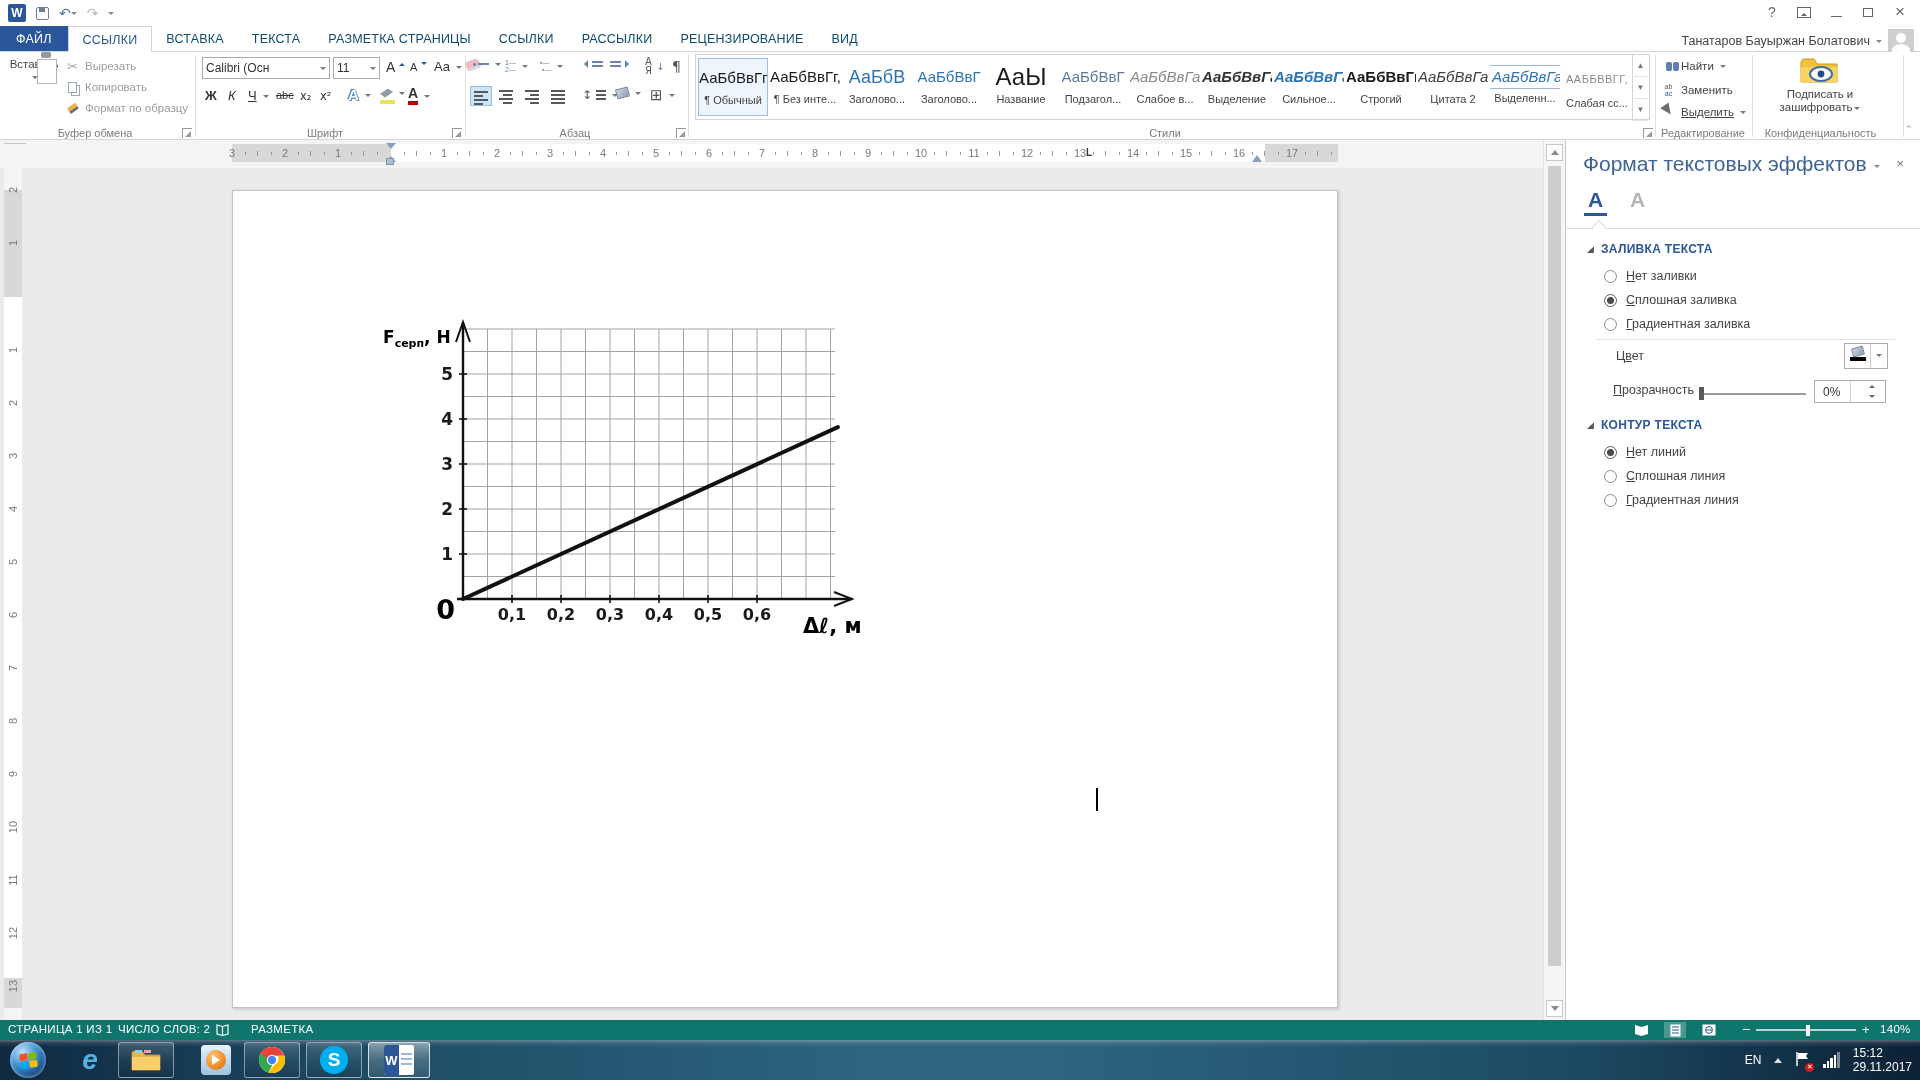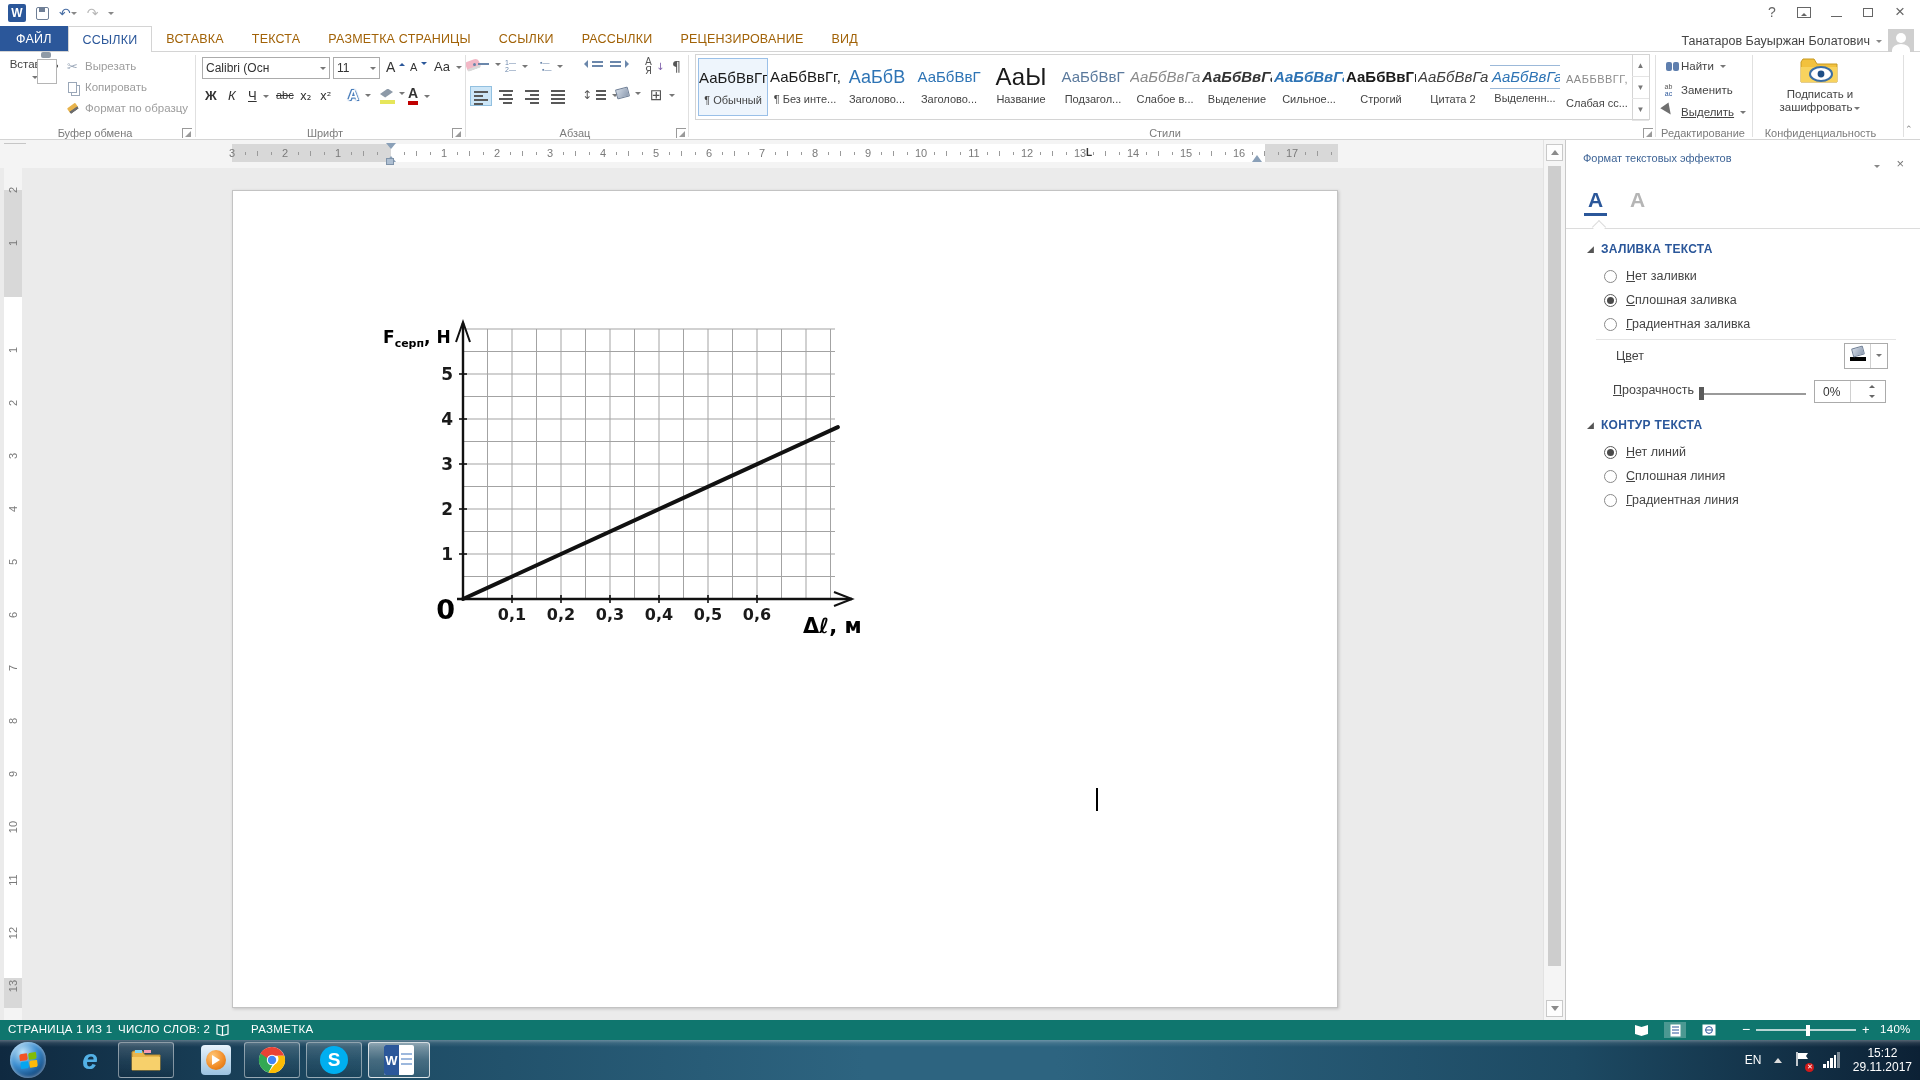--- a/index.html
+++ b/index.html
@@ -23,21 +23,21 @@
   .wbtns{position:absolute;right:6px;top:0;display:flex;gap:4px;align-items:center;height:24px;}
   .wbtn{width:28px;height:22px;display:flex;align-items:center;justify-content:center;color:#666;font-size:14px;}
   .ribopt{width:14px;height:11px;border:1px solid #666;position:relative;}
   .ribopt::after{content:'';position:absolute;left:3px;top:2px;border:3px solid transparent;border-bottom-color:#666;}
   .minbar{width:11px;height:1px;background:#666;margin-top:8px;}
   .restore{width:10px;height:9px;border:1px solid #666;position:relative;background:#fff;}
   .restore::before{content:'';position:absolute;left:2px;top:-4px;width:10px;height:9px;border:1px solid #666;z-index:-1;}
 
   
   #tabrow{left:0;top:26px;width:1920px;height:26px;background:#fff;border-bottom:1px solid #d4d4d4;display:flex;}
-  .tab{padding:0 14px;font-size:12.5px;display:flex;align-items:center;color:#a16207;letter-spacing:.2px;}
+  .tab{padding:0 14px;font-size:12.5px;display:flex;align-items:center;color:#0c4a6e;letter-spacing:.2px;}
   .tab.file{background:#2b579a;color:#fff;padding:0 16px;}
   .tab.active{background:#fff;border:1px solid #d4d4d4;border-bottom:none;color:#2b579a;margin-bottom:-1px;z-index:2;}
   #user-area{position:absolute;right:6px;top:29px;display:flex;align-items:center;gap:6px;font-size:12.5px;color:#444;}
   .avatar{width:26px;height:24px;background:#cfcfcf;position:relative;overflow:hidden;}
   .avatar::before{content:'';position:absolute;left:8px;top:4px;width:10px;height:10px;border-radius:50%;background:#fff;}
   .avatar::after{content:'';position:absolute;left:4px;top:15px;width:18px;height:12px;border-radius:50% 50% 0 0;background:#fff;}
 
   
   #ribbon{left:0;top:52px;width:1920px;height:88px;background:#fff;border-bottom:1px solid #d4d4d4;font-size:11.5px;}
   .gsep{position:absolute;top:3px;width:1px;height:82px;background:#e0e0e0;}
@@ -101,21 +101,21 @@
 
   
   #vscroll{left:1543px;top:140px;width:22px;height:880px;background:#f5f5f5;border-left:1px solid #e2e2e2;}
   .sarrow{position:absolute;left:2px;width:17px;height:17px;background:#fdfdfd;border:1px solid #c9c9c9;
           display:flex;align-items:center;justify-content:center;}
   .sarrow i{width:0;height:0;border:4px solid transparent;}
   #sthumb{position:absolute;left:4px;top:26px;width:13px;height:800px;background:#cdcdcd;}
 
   
   #pane{left:1565px;top:140px;width:355px;height:880px;background:#fff;border-left:1px solid #c8c8c8;}
-  #pane-title{position:absolute;left:17px;top:12px;font-size:11px;color:#3e6496;}
+  #pane-title{position:absolute;left:17px;top:12px;font-size:21px;color:#3e6496;}
   .pane-x{position:absolute;top:16px;color:#777;font-size:13px;}
   .ptab{position:absolute;top:48px;font-size:21px;font-weight:bold;}
   .ptab.fill{color:#2b579a;border-bottom:3px solid #2b579a;padding:0 4px 1px;}
   .ptab.outl{color:#b5b5b5;padding:0 4px;}
   .pdivider{position:absolute;left:0;top:88px;width:355px;height:1px;background:#dcdcdc;}
   .pnotch{position:absolute;left:28px;top:82px;width:10px;height:10px;background:#fff;border-left:1px solid #dcdcdc;border-top:1px solid #dcdcdc;transform:rotate(45deg);}
   .phead{position:absolute;left:35px;font-size:12px;font-weight:bold;color:#2b579a;letter-spacing:.3px;}
   .ptri{position:absolute;left:21px;font-size:9px;color:#555;}
   .prow{position:absolute;left:38px;display:flex;align-items:center;gap:9px;font-size:12.5px;color:#444;}
   .radio{width:13px;height:13px;border:1px solid #8a8a8a;border-radius:50%;background:#fff;flex:0 0 auto;}
@@ -165,21 +165,21 @@
   .wmp-c{width:20px;height:20px;border-radius:50%;background:radial-gradient(circle at 35% 30%,#ffc777,#f08a24 60%,#c96a10);display:flex;align-items:center;justify-content:center;}
   .wmp-c i{width:0;height:0;border:5px solid transparent;border-left:8px solid #fff;margin-left:4px;}
   .sky-c{width:28px;height:28px;border-radius:50%;background:#00aff0;color:#fff;font-weight:bold;font-size:19px;display:flex;align-items:center;justify-content:center;}
   .word-tile{width:30px;height:30px;background:#fff;border-radius:2px;display:flex;overflow:hidden;}
   .word-tile .w{width:15px;background:#2b579a;color:#fff;font-weight:bold;font-size:13px;display:flex;align-items:center;justify-content:center;}
   .word-tile .lines{flex:1;padding:5px 2px;}
   .word-tile .lines i{display:block;height:2px;background:#9db8dd;margin:3px 0;}
   .tray{position:absolute;top:0;height:40px;display:flex;align-items:center;gap:13px;color:#fff;font-size:12px;}
   .sigbars{display:flex;align-items:flex-end;gap:1px;}
   .sigbars i{width:2.5px;background:#fff;}
-  .clock{text-align:center;font-size:12px;line-height:14px;color:#fff;}
+  .clock{text-align:left;font-size:12px;line-height:14px;color:#fff;}
   .tri-up-w{width:0;height:0;border:4px solid transparent;border-bottom:5px solid #ddd;margin-top:-4px;}
 </style>
 </head>
 <body>
 
 <div id="screen">
 
   <div id="titlebar" class="abs">
     <div class="qat">
       <span class="wlogo">W</span>

